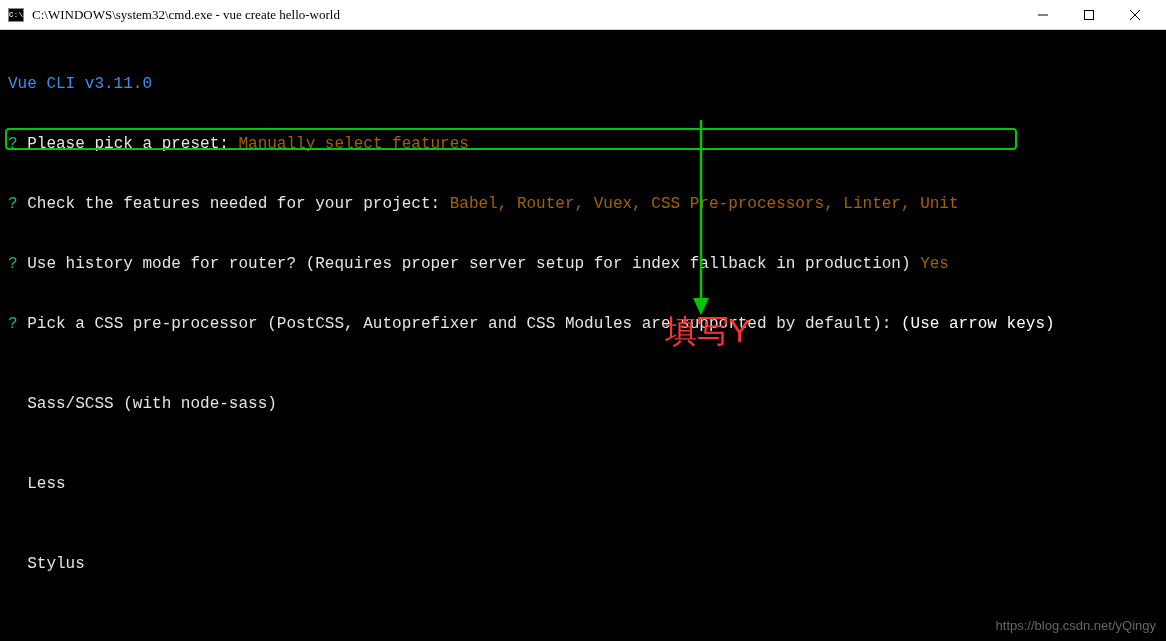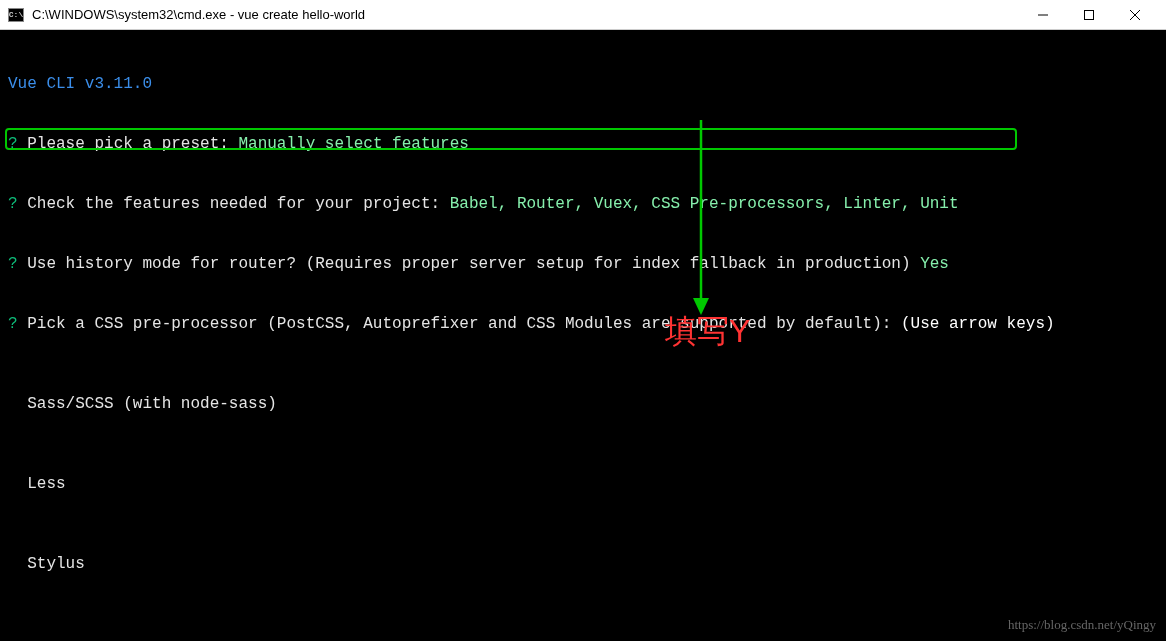--- a/index.html
+++ b/index.html
@@ -37,21 +37,21 @@
       border: 1px solid #888;
       display: inline-flex;
       align-items: center;
       justify-content: center;
       color: #ccc;
       font-size: 8px;
       font-weight: bold;
     }
     .title-text {
       color: #000;
-      font-family: Liberation Sans, sans-serif;
+      font-family: Liberation Serif, serif;
       font-size: 13px;
     }
     .window-controls {
       display: flex;
       gap: 0;
     }
     .window-btn {
       width: 46px;
       height: 30px;
       display: flex;
@@ -69,21 +69,21 @@
       padding: 4px 8px;
       line-height: 1.25;
       white-space: pre;
       position: relative;
     }
     .line {
       display: block;
     }
     .blue { color: #3b8eea; }
     .green { color: #0dbc79; }
-    .cyan { color: #86efac; }
+    .cyan { color: #a16207; }
     .white { color: #e5e5e5; margin-top: 20px; }
     .gray { color: #ffffff; }
     .highlight-box {
       position: absolute;
       border: 2px solid #00c800;
       border-radius: 4px;
       left: 5px;
       top: 98px;
       width: 1012px;
       height: 22px;
@@ -98,21 +98,21 @@
       color: #ff3333;
       font-family: 'Microsoft YaHei', SimSun, sans-serif;
       font-size: 32px;
       font-weight: 500;
     }
     .watermark {
       position: absolute;
       bottom: 8px;
       right: 10px;
       color: #666;
-      font-family: Liberation Serif, serif;
+      font-family: Liberation Sans, sans-serif;
       font-size: 13px;
     }
   </style>
 </head>
 <body>
 
 <div class="titlebar">
   <div class="titlebar-left">
     <span class="cmd-icon">C:\</span>
     <span class="title-text">C:\WINDOWS\system32\cmd.exe - vue  create hello-world</span>

